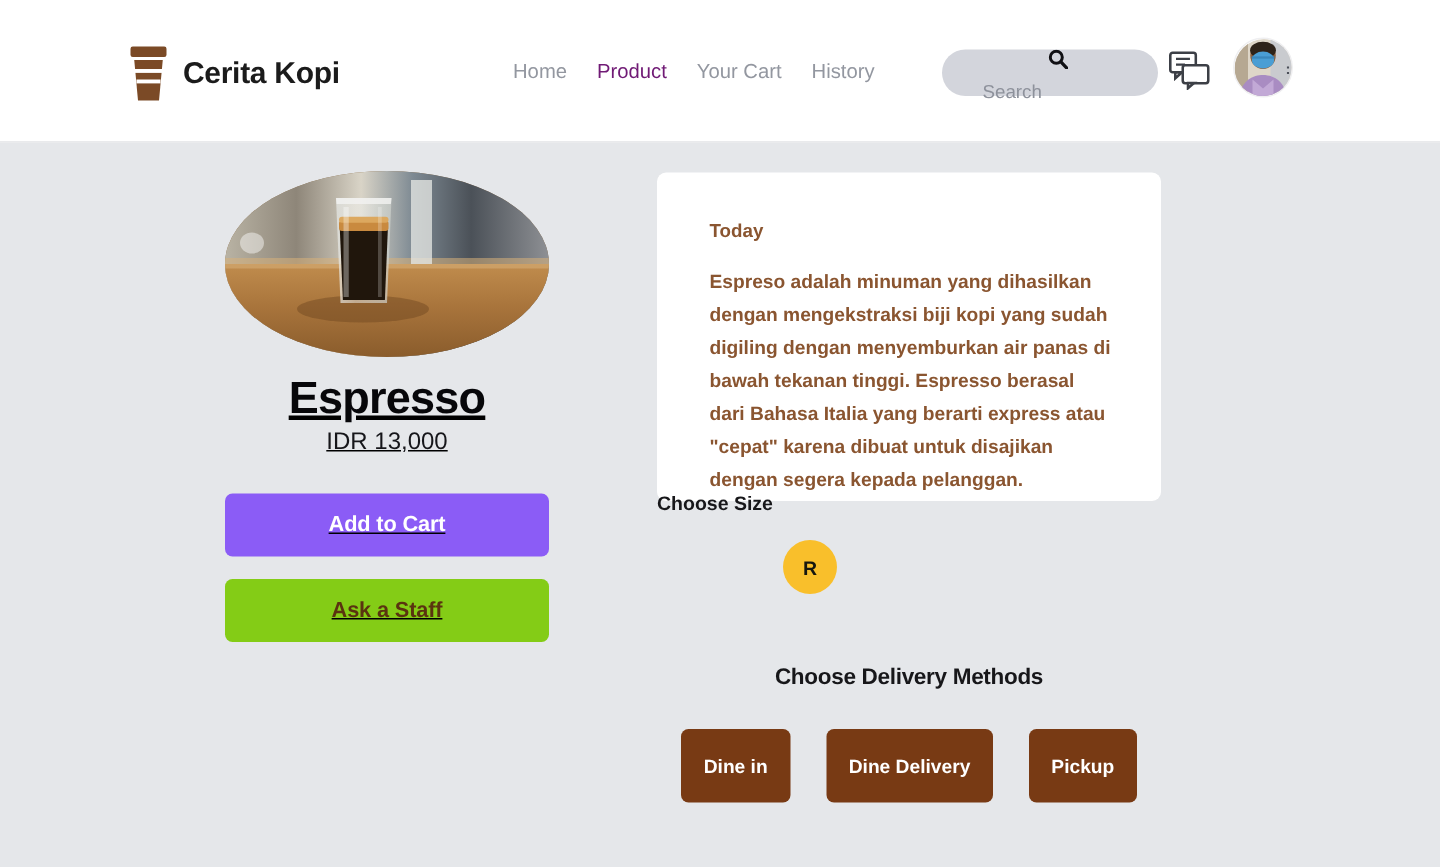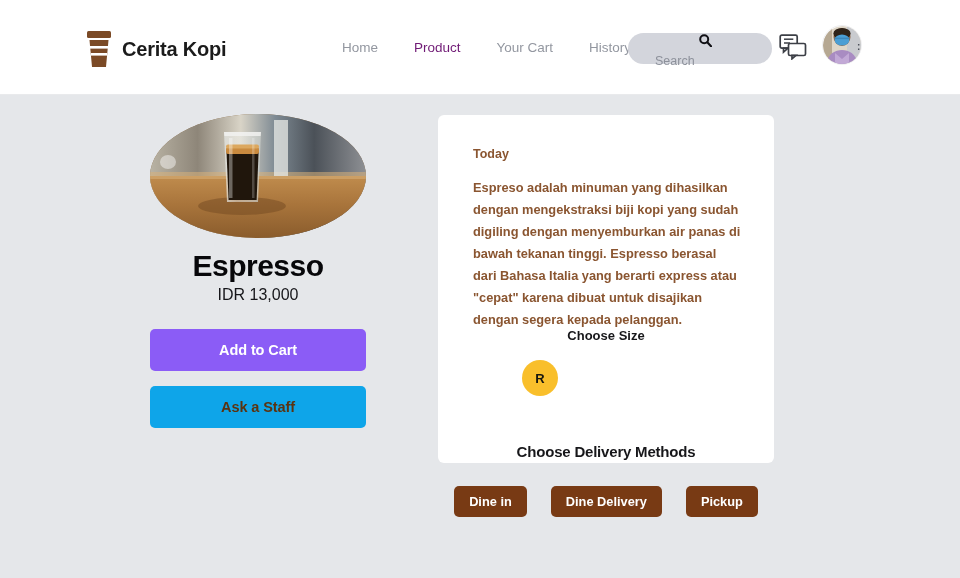--- a/index.html
+++ b/index.html
@@ -22,21 +22,21 @@
     display: flex; align-items: center; gap: 10px;
   }
   .cup-icon { width: 26px; height: 38px; position: relative; display:block; }
   .brand-name {
     font-size: 20px; font-weight: bold; color: #1b1b1b;
     letter-spacing: -0.2px;
   }
 
   .nav {
     position: absolute; left: 342px; top: 40px;
-    display: flex; align-items: center; gap: 36px;
+    display: flex; align-items: center; gap: 20px;
   }
   .nav-item {
     font-size: 13.5px; color: #9397a0; cursor: pointer;
     white-space: nowrap;
   }
   .nav-item.active { color: #701a75; font-weight: normal; }
 
   .search-wrap {
     position: absolute; left: 628px; top: 33px;
     width: 144px; height: 31px;
@@ -68,21 +68,21 @@
     width: 3px; height: 12px;
     color: #4b4f58; font-size: 10px; line-height: 10px;
     overflow: hidden; font-weight: bold;
   }
 
   
   .main { position: relative; height: 483px; background: #e5e7ea; }
 
   
   .product-col {
-    position: absolute; left: 150px; top: 19px; width: 216px;
+    position: absolute; left: 150px; top: 19px; width: 216px; text-decoration: underline;
   }
   .product-photo {
     width: 216px; height: 124px;
     border-radius: 50% / 50%;
     overflow: hidden; position: relative;
     background: #8a6a44;
   }
   .product-photo svg { display:block; }
   .product-title {
     margin-top: 12px; text-align: center;
@@ -94,40 +94,40 @@
     font-size: 16px; color: #16161a; font-weight: normal;
   }
   .btn-stack { margin-top: 25px; display: flex; flex-direction: column; gap: 15px; }
   .btn-primary, .btn-secondary {
     height: 42px; border: none; border-radius: 5px;
     font-family: "Liberation Sans", sans-serif;
     font-size: 14.5px; font-weight: bold; cursor: pointer;
     letter-spacing: -0.1px;
   }
   .btn-primary { background: #8b5cf6; color: #ffffff; }
-  .btn-secondary { background: #0ea5e9; color: #5a3310; }
+  .btn-secondary { background: #84cc16; color: #5a3310; }
 
   
   .info-card {
     position: absolute; left: 438px; top: 20px;
-    width: 336px; height: 348px;
+    width: 336px; height: 219px;
     background: #ffffff; border-radius: 6px;
   }
   .today-label {
     position: absolute; left: 35px; top: 32px;
     font-size: 12.5px; font-weight: bold; color: #8a5530;
   }
   .desc {
     position: absolute; left: 35px; top: 62px; width: 268px;
     font-size: 12.8px; font-weight: bold; color: #8a5530;
     line-height: 1.72;
   }
   .choose-size-label {
     position: absolute; left: 0; right: 0; top: 213px;
-    text-align: center; font-size: 13px; font-weight: bold; color: #17171a;
+    text-align: left; font-size: 13px; font-weight: bold; color: #17171a;
   }
   .size-row {
     position: absolute; left: 84px; top: 245px;
     display: flex; gap: 14px;
   }
   .size-chip {
     width: 36px; height: 36px; border-radius: 50%;
     background: #f9bf2b; color: #16160f;
     font-size: 13px; font-weight: bold;
     display: flex; align-items: center; justify-content: center;
@@ -139,21 +139,21 @@
   .delivery-label {
     position: absolute; left: 438px; width: 336px; top: 348px;
     text-align: center; font-size: 15px; font-weight: bold; color: #17171a;
     letter-spacing: -0.2px;
   }
   .delivery-row {
     position: absolute; left: 438px; width: 336px; top: 391px;
     display: flex; justify-content: center; gap: 24px;
   }
   .delivery-btn {
-    height: 31px; padding: 0 15px;
+    height: 49px; padding: 0 15px;
     background: #783a14; color: #ffffff;
     border: none; border-radius: 5px;
     font-family: "Liberation Sans", sans-serif;
     font-size: 12.8px; font-weight: bold; cursor: pointer;
     white-space: nowrap;
   }
 </style>
 </head>
 <body>
 

